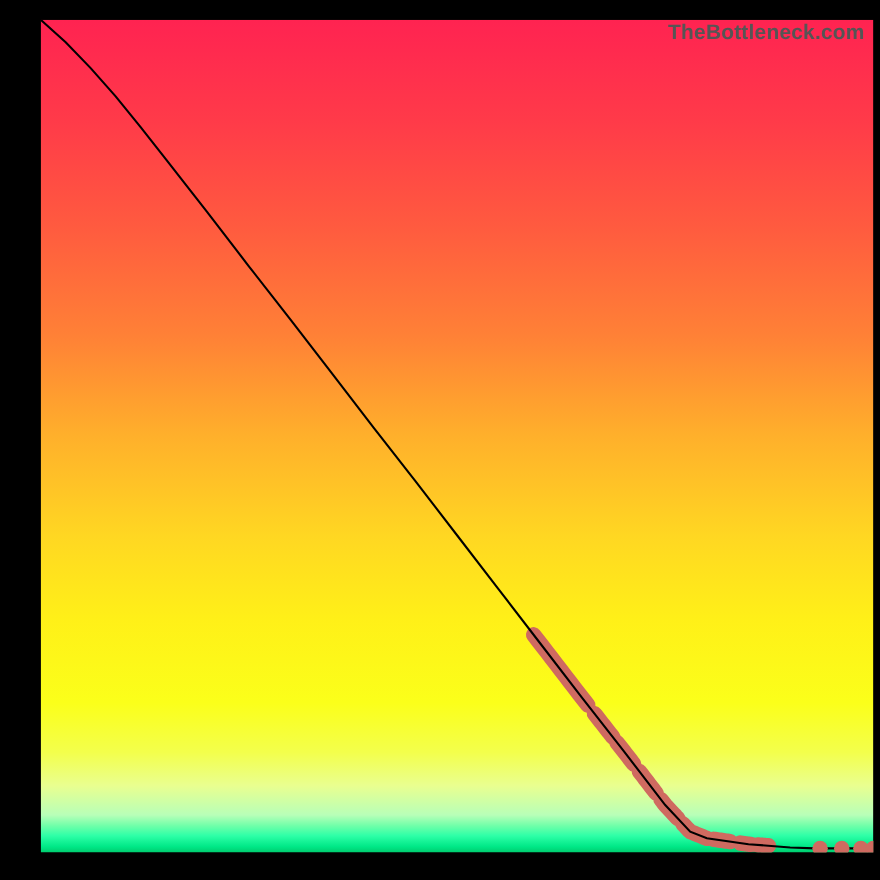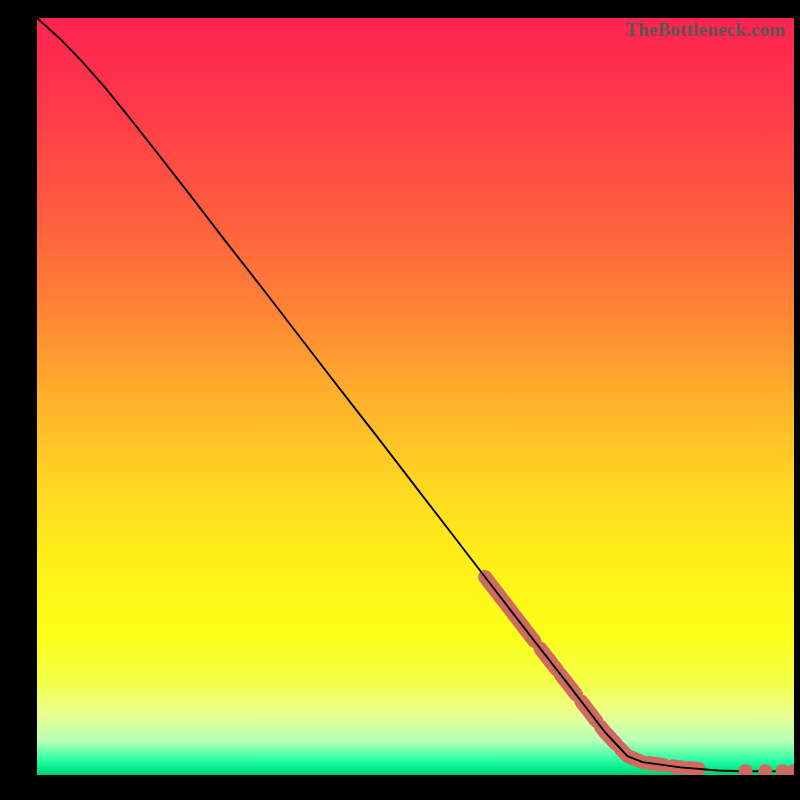--- a/index.html
+++ b/index.html
@@ -21,21 +21,20 @@
   }
   .watermark {
     position: absolute;
     top: 1px;
     right: 8px;
     font-size: 19px;
     font-weight: 600;
     color: #555555;
     letter-spacing: 0.2px;
     z-index: 20;
-    font-family: Liberation Serif, serif;
   }
   svg {
     position: absolute;
     left: 0;
     top: 0;
   }
 </style>
 </head>
 <body>
 

